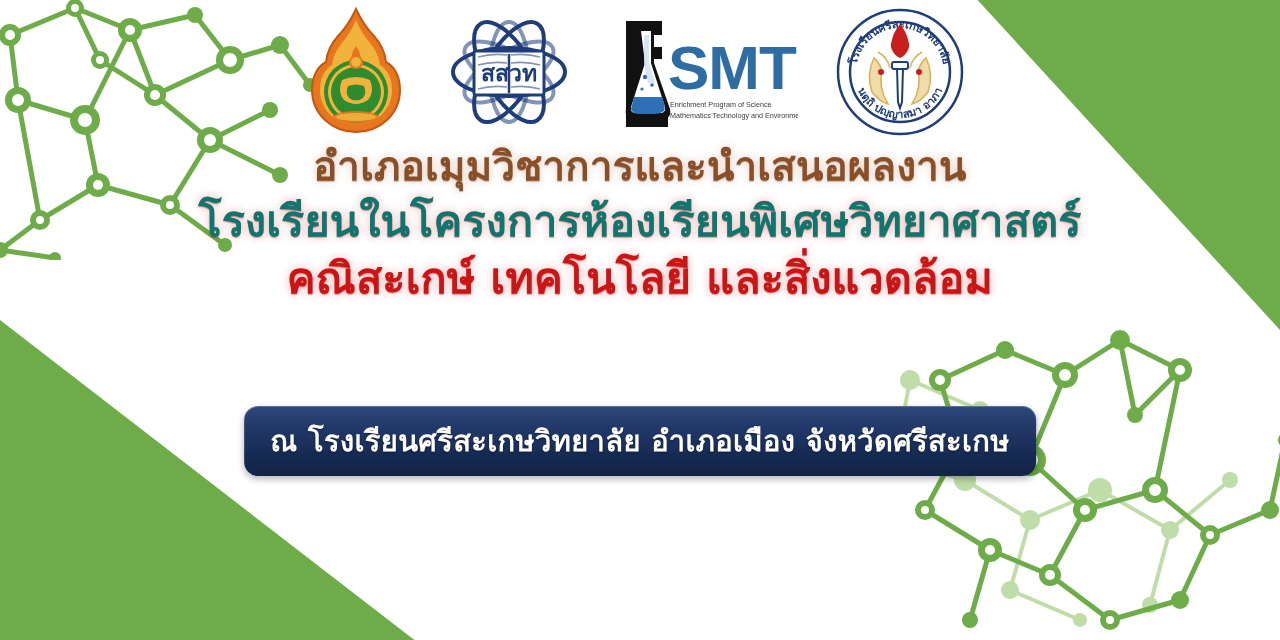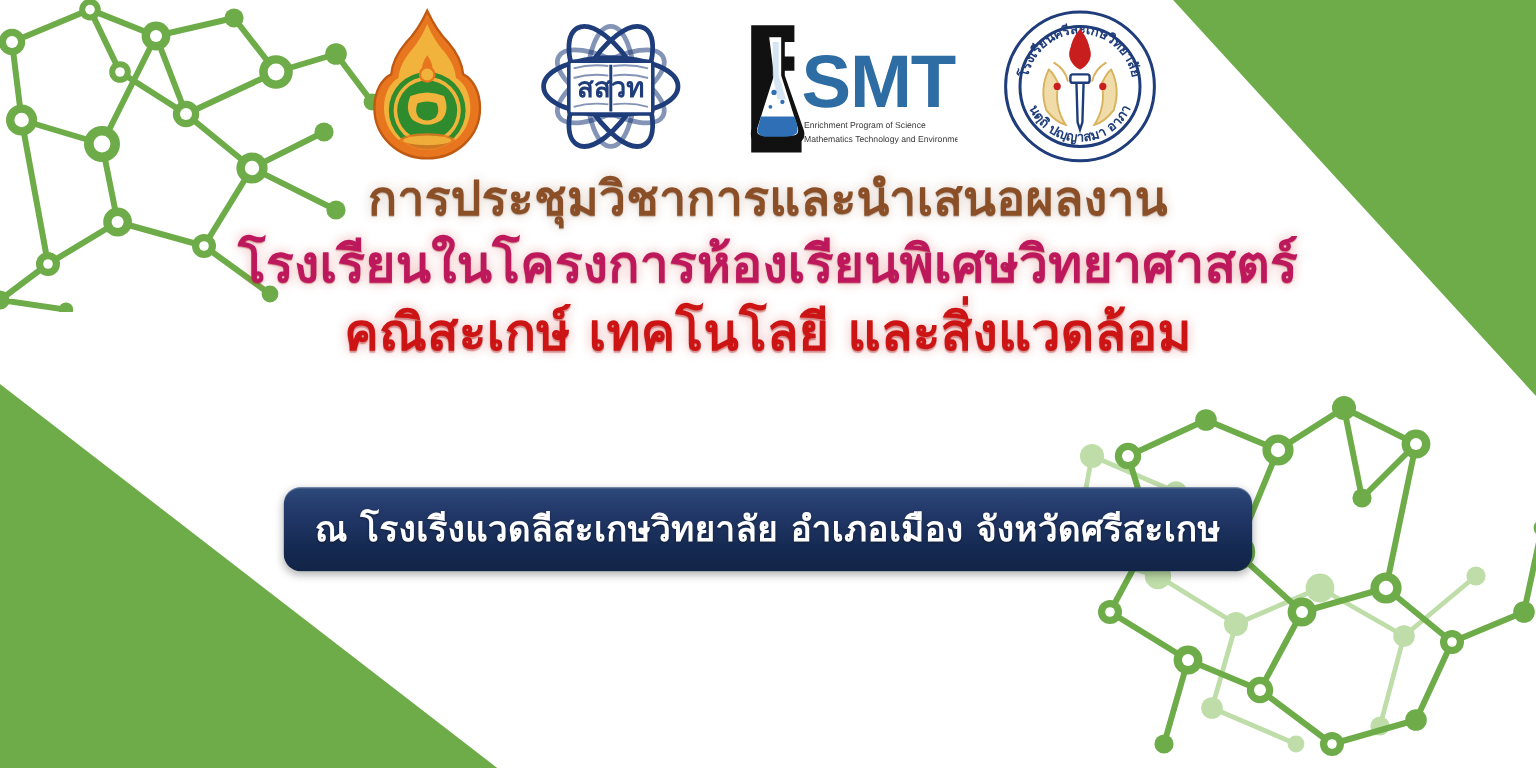--- a/index.html
+++ b/index.html
@@ -93,21 +93,21 @@
   }
   .title-line-1 {
     font-size: 40px;
     color: #8B4F28;
     letter-spacing: 0.3px;
     text-shadow: 0 0 9px rgba(139,79,40,0.30), 0 1px 1px rgba(90,45,15,0.35);
     margin-bottom: 14px;
   }
   .title-line-2 {
     font-size: 43px;
-    color: #be185d;
+    color: #0f766e;
     letter-spacing: 0.2px;
     text-shadow: 0 0 10px rgba(204,20,20,0.33), 0 1px 1px rgba(150,8,8,0.4);
     margin-bottom: 14px;
   }
   .title-line-3 {
     font-size: 43px;
     color: #CC1414;
     letter-spacing: 0.2px;
     text-shadow: 0 0 10px rgba(204,20,20,0.33), 0 1px 1px rgba(150,8,8,0.4);
   }
@@ -360,22 +360,22 @@
         <path d="M60 30 q-5 8 -2 14 q3 6 8 8 q-7 -10 -6 -22 Z" fill="#C81E1E"></path>
         <path d="M72 30 q5 8 2 14 q-3 6 -8 8 q7 -10 6 -22 Z" fill="#C81E1E"></path>
         <circle cx="47" cy="66" r="3" fill="#C81E1E"></circle>
         <circle cx="85" cy="66" r="3" fill="#C81E1E"></circle>
       </svg>
     </div>
 
   </div>
 
   <div class="headline">
-    <div class="title-line title-line-1">การประชุมวิชาการและนำเสนอผลงาน</div>
+    <div class="title-line title-line-1">อำเภอเมุมวิชาการและนำเสนอผลงาน</div>
     <div class="title-line title-line-2">โรงเรียนในโครงการห้องเรียนพิเศษวิทยาศาสตร์</div>
     <div class="title-line title-line-3">คณิสะเกษ์  เทคโนโลยี และสิ่งแวดล้อม</div>
   </div>
 
   <div class="venue-banner">
-    <span class="venue-text">ณ โรงเรีงแวดลีสะเกษวิทยาลัย อำเภอเมือง จังหวัดศรีสะเกษ</span>
+    <span class="venue-text">ณ โรงเรียนศรีสะเกษวิทยาลัย อำเภอเมือง จังหวัดศรีสะเกษ</span>
   </div>
 
 </div>
 
 </body></html>

